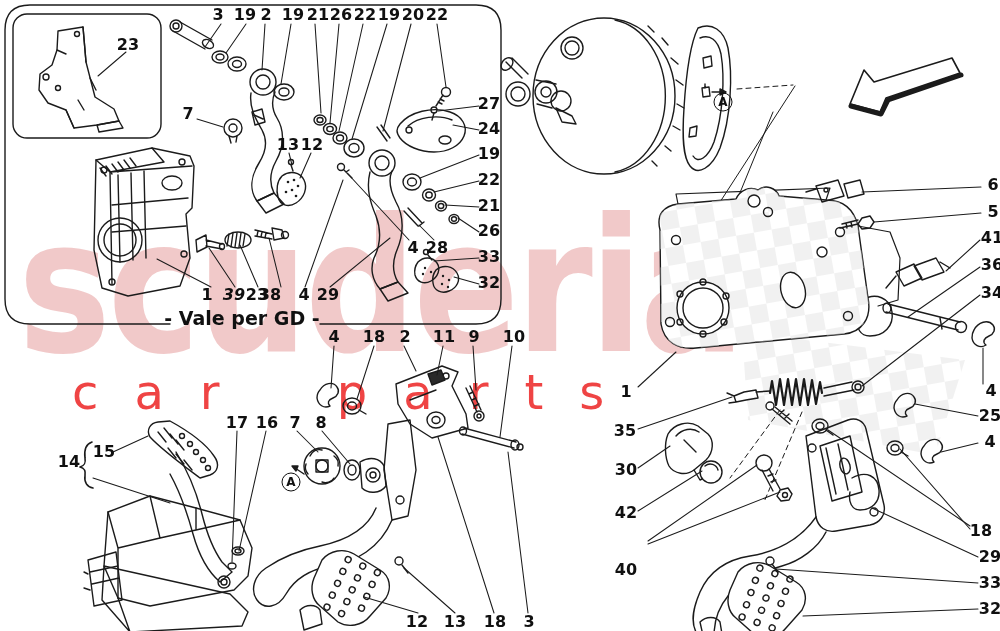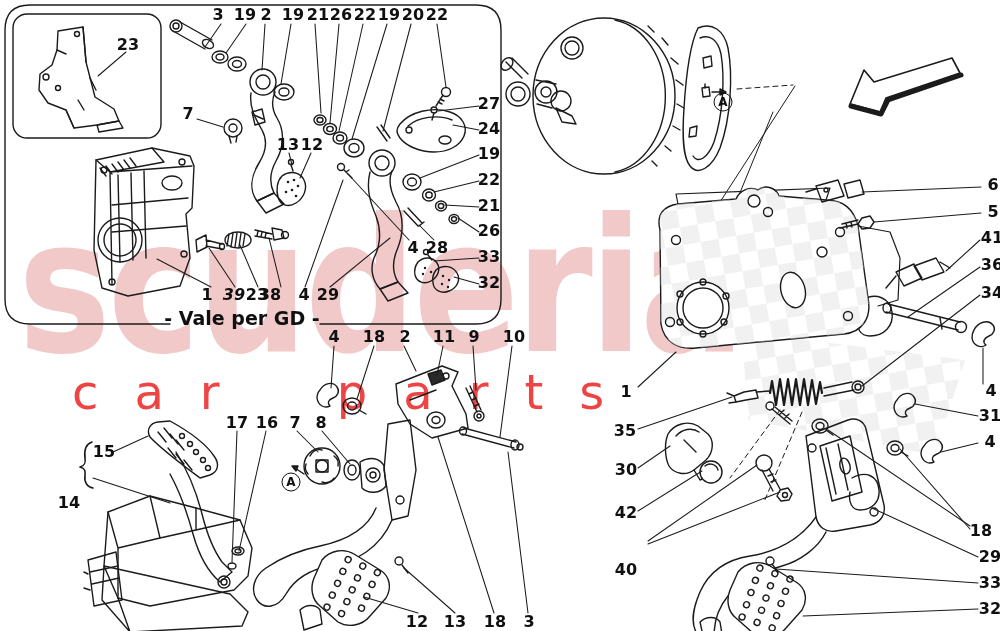--- a/index.html
+++ b/index.html
@@ -486,37 +486,37 @@
       <span class="callout" style="left: 257px; top: 295px;">23</span>
       <span class="callout" style="left: 270px; top: 295px;">38</span>
       <span class="callout" style="left: 304px; top: 295px;">4</span>
       <span class="callout" style="left: 328px; top: 295px;">29</span>
       <span class="callout" style="left: 334px; top: 337px;">4</span>
       <span class="callout" style="left: 374px; top: 337px;">18</span>
       <span class="callout" style="left: 405px; top: 337px;">2</span>
       <span class="callout" style="left: 444px; top: 337px;">11</span>
       <span class="callout" style="left: 474px; top: 337px;">9</span>
       <span class="callout" style="left: 514px; top: 337px;">10</span>
-      <span class="callout" style="left: 69px; top: 462px; margin-top: 41px;">14</span>
+      <span class="callout" style="left: 69px; top: 462px;">14</span>
       <span class="callout" style="left: 104px; top: 452px;">15</span>
       <span class="callout" style="left: 237px; top: 423px;">17</span>
       <span class="callout" style="left: 267px; top: 423px;">16</span>
       <span class="callout" style="left: 295px; top: 423px;">7</span>
       <span class="callout" style="left: 321px; top: 423px;">8</span>
       <span class="callout" style="left: 417px; top: 622px;">12</span>
       <span class="callout" style="left: 455px; top: 622px;">13</span>
       <span class="callout" style="left: 495px; top: 622px;">18</span>
       <span class="callout" style="left: 529px; top: 622px;">3</span>
       <span class="callout" style="left: 993px; top: 185px;">6</span>
       <span class="callout" style="left: 993px; top: 212px;">5</span>
       <span class="callout" style="left: 992px; top: 238px;">41</span>
       <span class="callout" style="left: 992px; top: 265px;">36</span>
       <span class="callout" style="left: 992px; top: 293px;">34</span>
       <span class="callout" style="left: 991px; top: 391px;">4</span>
-      <span class="callout" style="left: 990px; top: 416px;">31</span>
+      <span class="callout" style="left: 990px; top: 416px;">25</span>
       <span class="callout" style="left: 990px; top: 442px;">4</span>
       <span class="callout" style="left: 981px; top: 531px;">18</span>
       <span class="callout" style="left: 990px; top: 557px;">29</span>
       <span class="callout" style="left: 990px; top: 583px;">33</span>
       <span class="callout" style="left: 990px; top: 609px;">32</span>
       <span class="callout" style="left: 626px; top: 392px;">1</span>
       <span class="callout" style="left: 625px; top: 431px; text-align: right;">35</span>
       <span class="callout" style="left: 626px; top: 470px;">30</span>
       <span class="callout" style="left: 626px; top: 513px;">42</span>
       <span class="callout" style="left: 626px; top: 546px; margin-top: 24px;">40</span>

